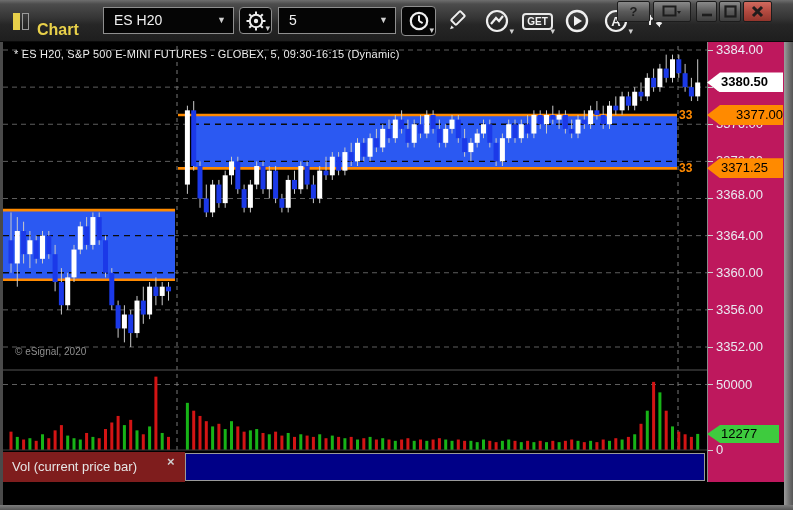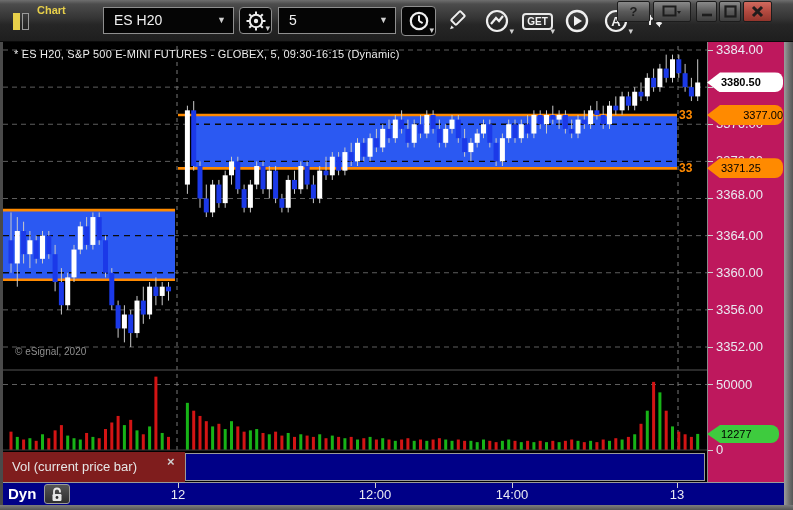--- a/index.html
+++ b/index.html
@@ -12,41 +12,41 @@
                background:linear-gradient(90deg,#9c9c9c,#6e6e6e 60%,#555);}
   .frame-bottom{position:absolute;left:0;bottom:0;width:100%;height:5px;
                 background:linear-gradient(180deg,#7d7d7d,#565656);}
   
   .titlebar{position:absolute;left:0;top:0;width:793px;height:42px;
             background:linear-gradient(180deg,#6f6f6f 0%,#4c4c4c 10%,#343434 45%,#262626 60%,#1e1e1e 100%);
             border-bottom:1px solid #0a0a0a;}
   .app-icon{position:absolute;left:13px;top:13px;width:18px;height:17px;}
   .app-icon .b1{position:absolute;left:0;top:0;width:7px;height:17px;background:#e8d04a;}
   .app-icon .b2{position:absolute;left:9px;top:0;width:7px;height:17px;border:1px solid #9a9a9a;}
-  .app-title{position:absolute;left:37px;top:4px;font-size:11px;font-weight:bold;color:#e8d04a;}
+  .app-title{position:absolute;left:37px;top:21px;font-size:16px;font-weight:bold;color:#e8d04a;}
   .combo{position:absolute;top:7px;height:27px;background:#050505;border:1px solid #8f8f8f;
          border-radius:0;color:#f0f0f0;font-size:14px;line-height:25px;padding-left:10px;cursor:default;}
   .combo .caret{position:absolute;right:7px;top:0;color:#cfcfcf;font-size:11px;line-height:25px;}
   .tbtn{position:absolute;top:6px;height:30px;display:flex;align-items:center;justify-content:center;color:#e8e8e8;}
   .tbtn.pressed{background:#050505;border:1px solid #8f8f8f;border-radius:4px;}
   .tbtn .mini-caret{position:absolute;right:1px;bottom:0px;font-size:9px;color:#cfcfcf;line-height:9px;}
   .getbox{border:2px solid #e8e8e8;border-radius:4px;font-size:10px;font-weight:bold;padding:1px 3px;color:#f2f2f2;}
   .winbtn{position:absolute;top:1px;height:21px;border:1px solid #1c1c1c;border-radius:2px;
           background:linear-gradient(180deg,#8a8a8a,#5a5a5a 50%,#3f3f3f);display:flex;align-items:center;justify-content:center;
           color:#1d1d1d;font-weight:bold;font-size:13px;}
   .winbtn.close{background:linear-gradient(180deg,#d06a5e,#b34a40 50%,#93352c);}
   
   .plot-svg{position:absolute;left:3px;top:42px;}
   .overlay-title{position:absolute;left:14px;top:48px;font-size:11px;color:#ececec;letter-spacing:.2px;}
   .watermark{position:absolute;left:15px;top:346px;font-size:10px;color:#8f8f8f;}
   .price-axis{position:absolute;left:707px;top:42px;width:77px;height:440px;background:#be185d;border-left:1px solid #8a8a8a;}
   .ptick{position:absolute;left:8px;font-size:13px;color:#eaeaf2;white-space:nowrap;}
   .ptickmark{position:absolute;left:0;width:5px;height:1px;background:#cfcfcf;}
-  .badge{position:absolute;left:-1px;width:76px;height:20px;line-height:20px;font-size:11px;color:#000;
-         padding-left:14px;clip-path:polygon(0 50%,13px 0,100% 0,100% 100%,13px 100%);border-radius:8px;}
+  .badge{position:absolute;left:-1px;width:76px;height:20px;line-height:20px;font-size:13px;color:#000;
+         padding-left:14px;clip-path:polygon(0 50%,13px 0,100% 0,100% 100%,13px 100%);}
   .badge.small{height:18px;line-height:18px;width:72px;}
   .vol-strip-black{position:absolute;left:3px;top:452px;width:182px;height:30px;background:#7f1d1d;}
   .vol-label{position:absolute;left:9px;top:7px;font-size:13px;color:#e6e6e6;}
   .vol-close{position:absolute;left:164px;top:2px;font-size:13px;font-weight:bold;color:#cfcfcf;cursor:default;}
   .vol-strip-blue{position:absolute;left:185px;top:453px;width:520px;height:28px;background:#000087;border:1px solid #9a9a9a;}
   .time-axis{position:absolute;left:3px;top:482px;width:781px;height:23px;background:#000087;border-top:1px solid #9a9a9a;}
   .ttick-label{position:absolute;top:4px;width:60px;margin-left:-30px;text-align:center;font-size:13px;color:#eaeaf2;}
   .ttick-mark{position:absolute;top:0;width:1px;height:5px;background:#cfcfcf;}
   .dyn-label{position:absolute;left:5px;top:2px;font-size:15px;font-weight:bold;color:#fff;}
   .lock-btn{position:absolute;left:41px;top:1px;width:26px;height:20px;border:1px solid #9a9a9a;border-radius:3px;
@@ -554,35 +554,17 @@
       <div class="badge" style="top: 30.4844px; background: rgb(255, 255, 255); font-weight: bold;">3380.50</div>
       <div class="badge small" style="top: 382.917px; background: rgb(62, 203, 62);">12277</div>
     </div>
 
   <div class="vol-strip-black">
     <span class="vol-label">Vol (current price bar)</span>
     <span class="vol-close">×</span>
   </div>
   <div class="vol-strip-blue"></div>
 
-  <div class="time-axis" id="time-axis">
-    <span class="dyn-label">Dyn</span>
-    <div class="lock-btn">
-      <svg width="14" height="15" viewBox="0 0 14 15">
-        <path d="M4 7 V4.5 A3 3 0 0 1 10 4.5 V5.5" fill="none" stroke="#e8e8e8" stroke-width="1.8"></path>
-        <rect x="2.5" y="7" width="9" height="7" rx="1.2" fill="#e8e8e8"></rect>
-        <circle cx="7" cy="10.5" r="1.4" fill="#2e2e2e"></circle>
-      </svg>
-    </div>
-  <div class="ttick-mark" style="left: 175px;"></div>
-      <div class="ttick-label" style="left: 175px;">12</div>
-      <div class="ttick-mark" style="left: 372px;"></div>
-      <div class="ttick-label" style="left: 372px;">12:00</div>
-      <div class="ttick-mark" style="left: 509px;"></div>
-      <div class="ttick-label" style="left: 509px;">14:00</div>
-      <div class="ttick-mark" style="left: 674px;"></div>
-      <div class="ttick-label" style="left: 674px;">13</div>
-    </div>
 
   <div class="frame-left"></div>
   <div class="frame-right"></div>
   <div class="frame-bottom"></div>
 </div>
 
 </body></html>

